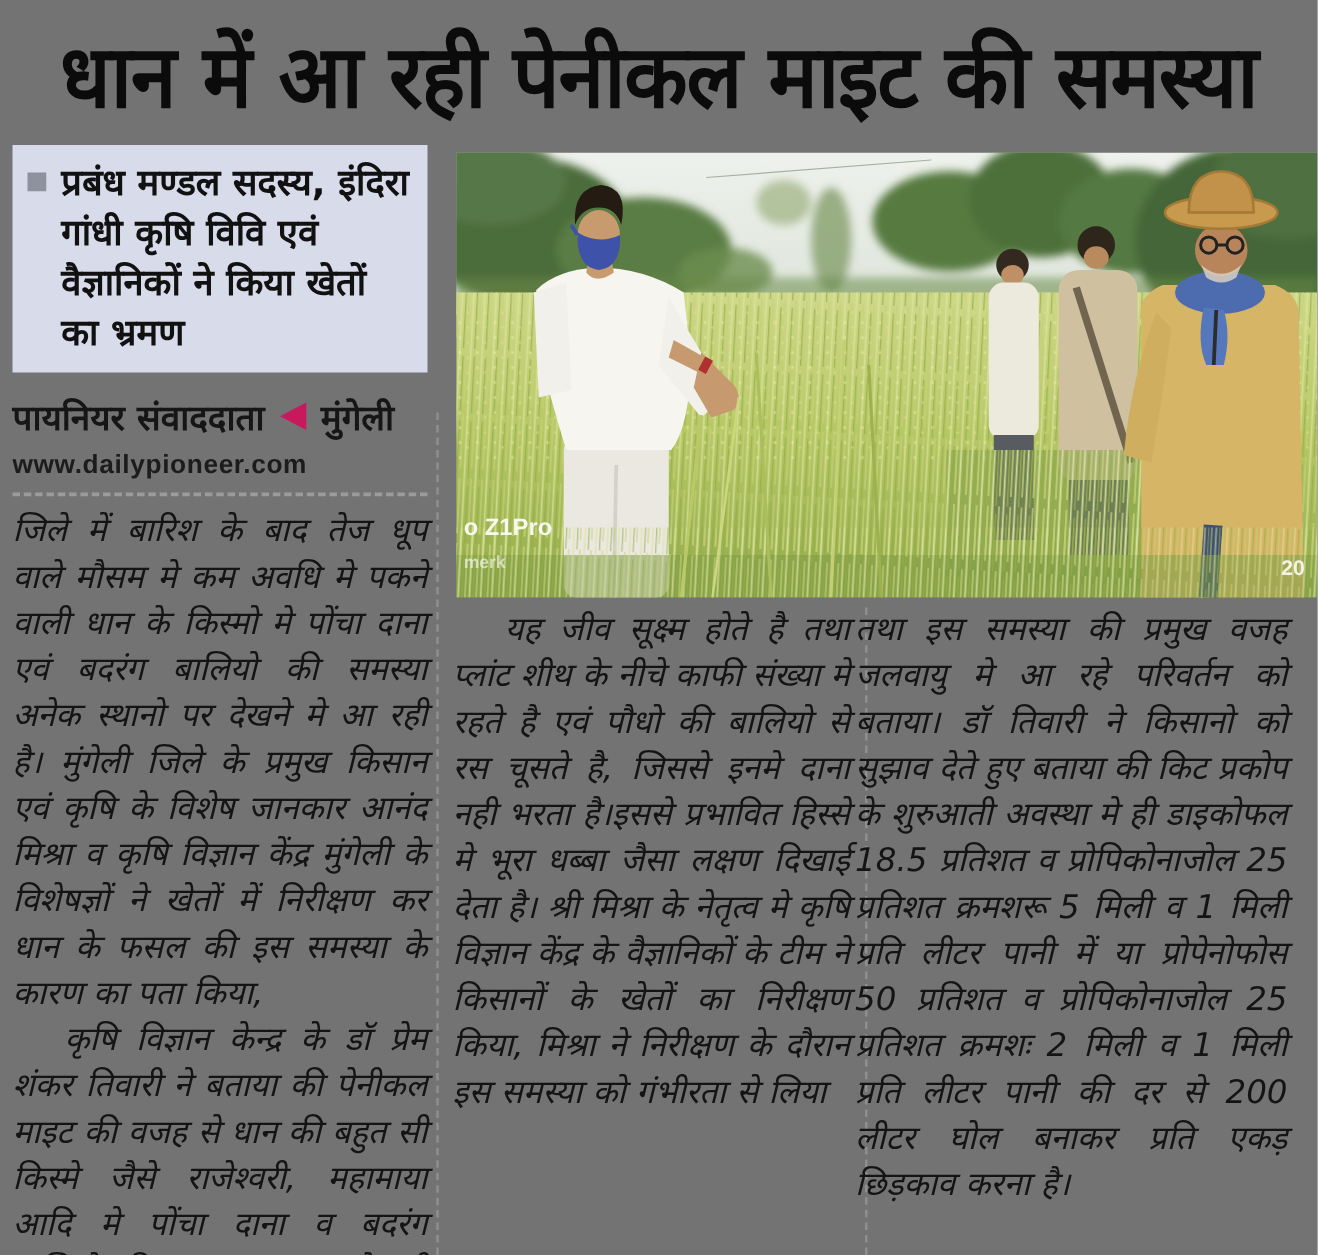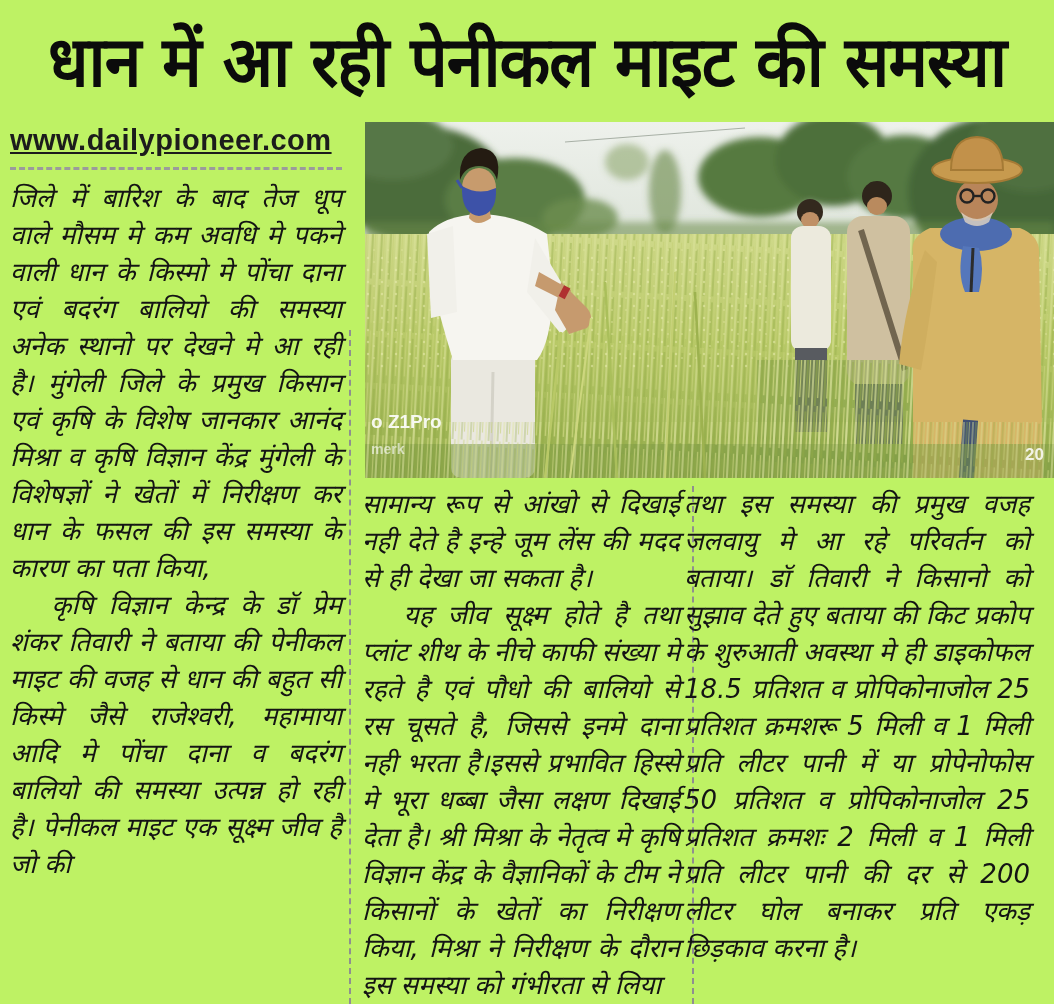--- a/index.html
+++ b/index.html
@@ -1,19 +1,19 @@
 <!DOCTYPE html>
 <html lang="hi"><head>
 <meta charset="utf-8">
 <style>
   html,body { margin:0; padding:0; }
   body { background:#ffffff; font-family:"DejaVu Sans","Liberation Sans",sans-serif; }
   #page {
     position:relative; width:1054px; height:1004px;
-    background:#bef264; overflow:hidden; color:#131313;
+    background:#737373; overflow:hidden; color:#131313;
   }
   
   .headline {
     position:absolute; top:2px; left:0; width:1054px; height:112px;
     display:flex; align-items:center; justify-content:center;
     font-size:66px; font-weight:800; letter-spacing:-1px; color:#0b0b0b;
     transform:scaleY(1.06);
   }
   
   .left-rail { position:absolute; left:10px; top:116px; width:332px; }
@@ -21,21 +21,21 @@
     background:#d7dbea; display:flex; gap:12px; padding:10px 10px 12px 12px;
     align-items:flex-start;
   }
   .bullet { width:15px; height:15px; background:#8d929e; margin-top:12px; flex:0 0 auto; }
   .subhead-text { font-size:29px; line-height:40px; font-weight:800; color:#111; }
   .byline { display:flex; align-items:center; gap:10px; margin-top:16px; font-size:28px; font-weight:700; color:#161616; }
   .arrow-left {
     width:0; height:0; border-top:11px solid transparent; border-bottom:11px solid transparent;
     border-right:21px solid #c8195c; margin:0 2px;
   }
-  .website { margin-top:8px; font-family:"Liberation Sans","DejaVu Sans",sans-serif; font-size:29px; font-weight:700; letter-spacing:.5px; color:#1c1c1c;text-decoration:underline; }
+  .website { margin-top:8px; font-family:"Liberation Sans","DejaVu Sans",sans-serif; font-size:21px; font-weight:700; letter-spacing:.5px; color:#1c1c1c; }
   .dashed-sep { margin-top:10px; border-top:3px dashed #9b9b9b; height:0; width:100%; }
   
   .body-text { font-size:26px; line-height:37px; text-align:justify; color:#141414; }
   .body-text p { margin:0;font-style:italic; }
   .body-text p.indent { text-indent:1.6em; }
   .col1 { margin-top:10px; }
   .col2 { position:absolute; left:362px; top:486px; width:318px; }
   .col3 { position:absolute; left:684px; top:486px; width:346px; }
   
   .vdash { position:absolute; width:0; border-left:2px dashed #8f8f8f; }
@@ -46,20 +46,29 @@
   .photo svg { display:block; }
 </style>
 </head>
 <body>
 
 <div id="page">
 
   <div class="headline">धान में आ रही पेनीकल माइट की समस्या</div>
 
   <div class="left-rail">
+    <div class="subhead">
+      <span class="bullet"></span>
+      <div class="subhead-text">प्रबंध मण्डल सदस्य, इंदिरा गांधी कृषि विवि एवं वैज्ञानिकों ने किया खेतों का भ्रमण</div>
+    </div>
+    <div class="byline">
+      <span>पायनियर संवाददाता</span>
+      <span class="arrow-left"></span>
+      <span>मुंगेली</span>
+    </div>
     <div class="website">www.dailypioneer.com</div>
     <div class="dashed-sep"></div>
     <div class="body-text col1">
       <p>जिले में बारिश के बाद तेज धूप वाले मौसम मे कम अवधि मे पकने वाली धान के किस्मो मे पोंचा दाना एवं बदरंग बालियो की समस्या अनेक स्थानो पर देखने मे आ रही है। मुंगेली जिले के प्रमुख किसान एवं कृषि के विशेष जानकार आनंद मिश्रा व कृषि विज्ञान केंद्र मुंगेली के विशेषज्ञों ने खेतों में निरीक्षण कर धान के फसल की इस समस्या के कारण का पता किया,</p>
       <p class="indent">कृषि विज्ञान केन्द्र के डॉ प्रेम शंकर तिवारी ने बताया की पेनीकल माइट की वजह से धान की बहुत सी किस्मे जैसे राजेश्वरी, महामाया आदि मे पोंचा दाना व बदरंग बालियो की समस्या उत्पन्न हो रही है। पेनीकल माइट एक सूक्ष्म जीव है जो की</p>
     </div>
   </div>
 
   <div class="vdash vdash1"></div>
   <div class="vdash vdash2"></div>
@@ -180,21 +189,20 @@
 
       <g font-family="Liberation Sans, sans-serif">
         <text x="6" y="306" font-size="19" font-weight="700" fill="#ffffff" opacity="0.9">o Z1Pro</text>
         <text x="6" y="332" font-size="14" font-weight="700" fill="#ffffff" opacity="0.6">merk</text>
         <text x="660" y="338" font-size="17" font-weight="700" fill="#ffffff" opacity="0.85">20</text>
       </g>
     </svg>
   </div>
 
   <div class="body-text col2">
-    <p>सामान्य रूप से आंखो से दिखाई नही देते है इन्हे जूम लेंस की मदद से ही देखा जा सकता है।</p>
     <p class="indent">यह जीव सूक्ष्म होते है तथा प्लांट शीथ के नीचे काफी संख्या मे रहते है एवं पौधो की बालियो से रस चूसते है, जिससे इनमे दाना नही भरता है।इससे प्रभावित हिस्से मे भूरा धब्बा जैसा लक्षण दिखाई देता है। श्री मिश्रा के नेतृत्व मे कृषि विज्ञान केंद्र के वैज्ञानिकों के टीम ने किसानों के खेतों का निरीक्षण किया, मिश्रा ने निरीक्षण के दौरान इस समस्या को गंभीरता से लिया</p>
   </div>
 
   <div class="body-text col3">
     <p>तथा इस समस्या की प्रमुख वजह जलवायु मे आ रहे परिवर्तन को बताया। डॉ तिवारी ने किसानो को सुझाव देते हुए बताया की किट प्रकोप के शुरुआती अवस्था मे ही डाइकोफल 18.5 प्रतिशत व प्रोपिकोनाजोल 25 प्रतिशत क्रमशरू 5 मिली व 1 मिली प्रति लीटर पानी में या प्रोपेनोफोस 50 प्रतिशत व प्रोपिकोनाजोल 25 प्रतिशत क्रमशः 2 मिली व 1 मिली प्रति लीटर पानी की दर से 200 लीटर घोल बनाकर प्रति एकड़ छिड़काव करना है।</p>
   </div>
 
 </div>
 
 </body></html>

